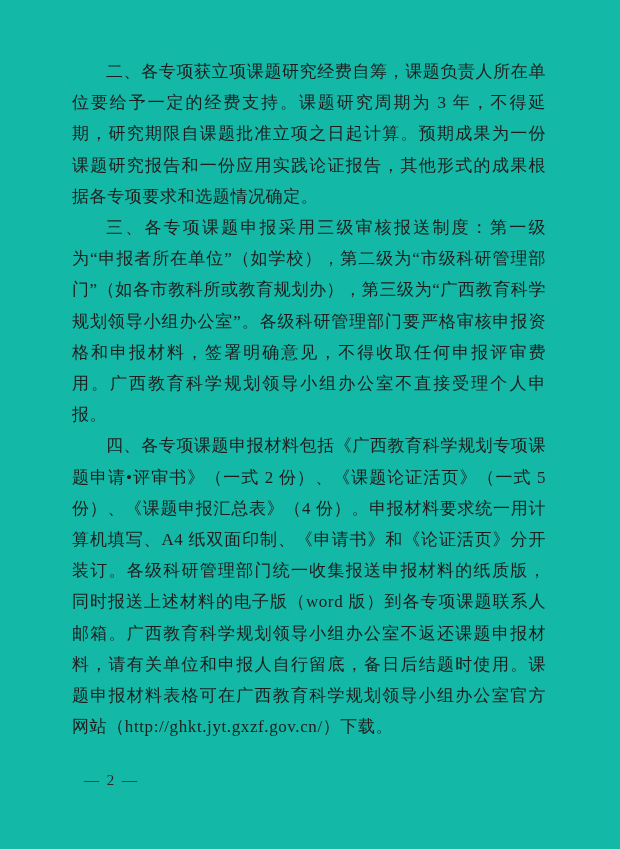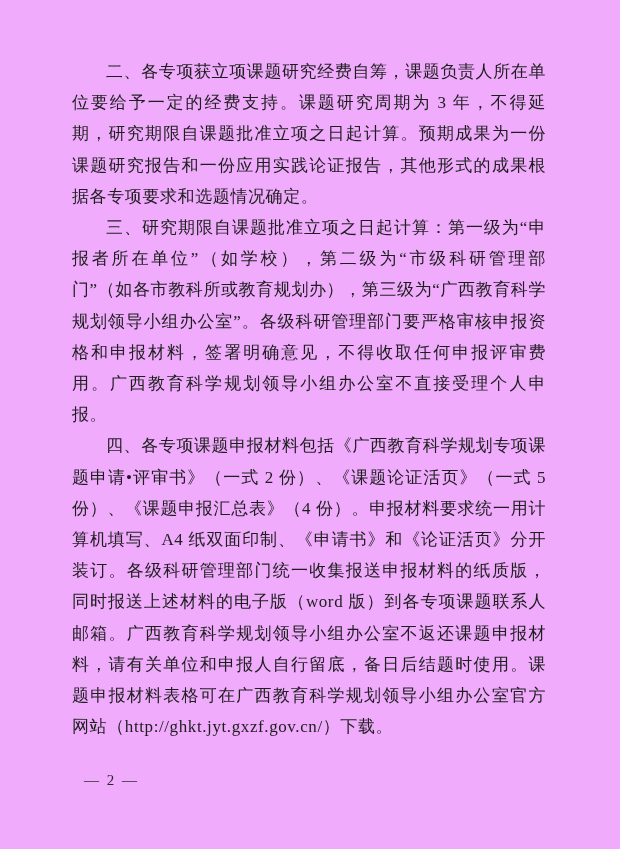--- a/index.html
+++ b/index.html
@@ -4,21 +4,21 @@
 <style>
   html, body {
     margin: 0;
     padding: 0;
     background: #ffffff;
   }
   .page {
     position: relative;
     width: 620px;
     height: 849px;
-    background: #f0abfc;
+    background: #14b8a6;
     overflow: hidden;
     font-family: "Liberation Serif", "DejaVu Serif", serif;
     color: #1e1e1e;
   }
   .doc-body {
     position: absolute;
     left: 72px;
     top: 56px;
     width: 474px;
   }
@@ -41,17 +41,17 @@
     letter-spacing: 2px;
     color: #2a2a2a;
   }
 </style>
 </head>
 <body>
 
 <div class="page">
   <div class="doc-body">
     <p>二、各专项获立项课题研究经费自筹，课题负责人所在单位要给予一定的经费支持。课题研究周期为 3 年，不得延期，研究期限自课题批准立项之日起计算。预期成果为一份课题研究报告和一份应用实践论证报告，其他形式的成果根据各专项要求和选题情况确定。</p>
-    <p>三、研究期限自课题批准立项之日起计算：第一级为“申报者所在单位”（如学校），第二级为“市级科研管理部门”（如各市教科所或教育规划办），第三级为“广西教育科学规划领导小组办公室”。各级科研管理部门要严格审核申报资格和申报材料，签署明确意见，不得收取任何申报评审费用。广西教育科学规划领导小组办公室不直接受理个人申报。</p>
+    <p>三、各专项课题申报采用三级审核报送制度：第一级为“申报者所在单位”（如学校），第二级为“市级科研管理部门”（如各市教科所或教育规划办），第三级为“广西教育科学规划领导小组办公室”。各级科研管理部门要严格审核申报资格和申报材料，签署明确意见，不得收取任何申报评审费用。广西教育科学规划领导小组办公室不直接受理个人申报。</p>
     <p>四、各专项课题申报材料包括《广西教育科学规划专项课题申请•评审书》（一式 2 份）、《课题论证活页》（一式 5 份）、《课题申报汇总表》（4 份）。申报材料要求统一用计算机填写、A4 纸双面印制、《申请书》和《论证活页》分开装订。各级科研管理部门统一收集报送申报材料的纸质版，同时报送上述材料的电子版（word 版）到各专项课题联系人邮箱。广西教育科学规划领导小组办公室不返还课题申报材料，请有关单位和申报人自行留底，备日后结题时使用。课题申报材料表格可在广西教育科学规划领导小组办公室官方网站（http://ghkt.jyt.gxzf.gov.cn/）下载。</p>
   </div>
   <div class="page-footer">— 2 —</div>
 </div>
 
 </body></html>

